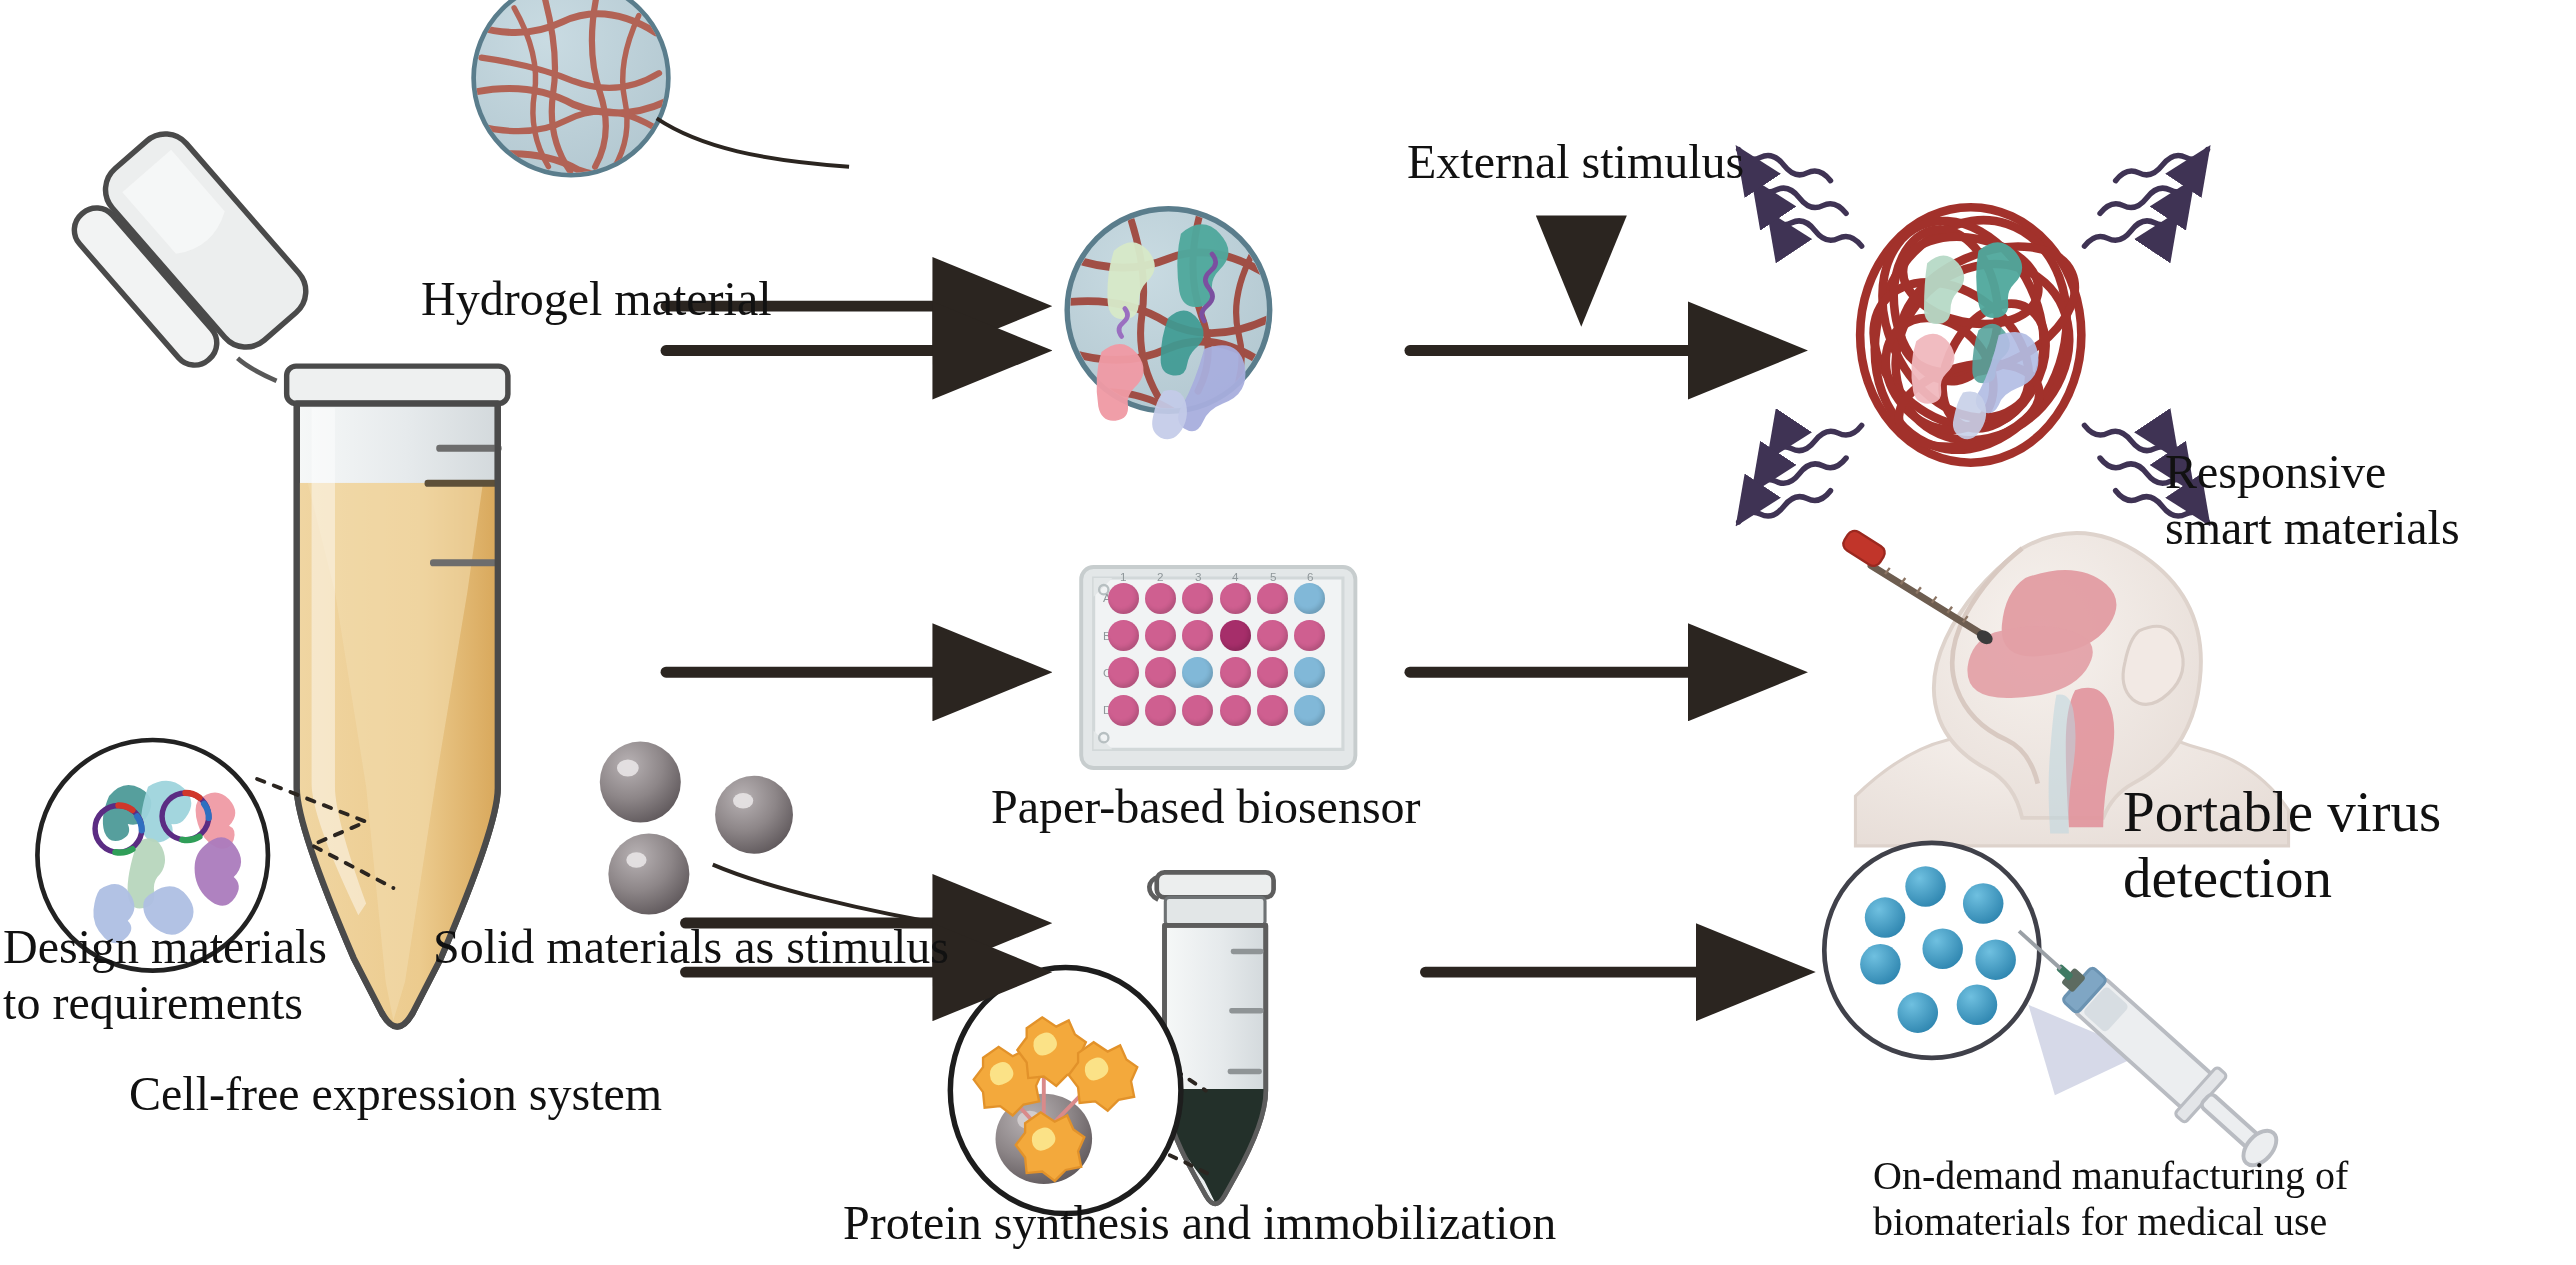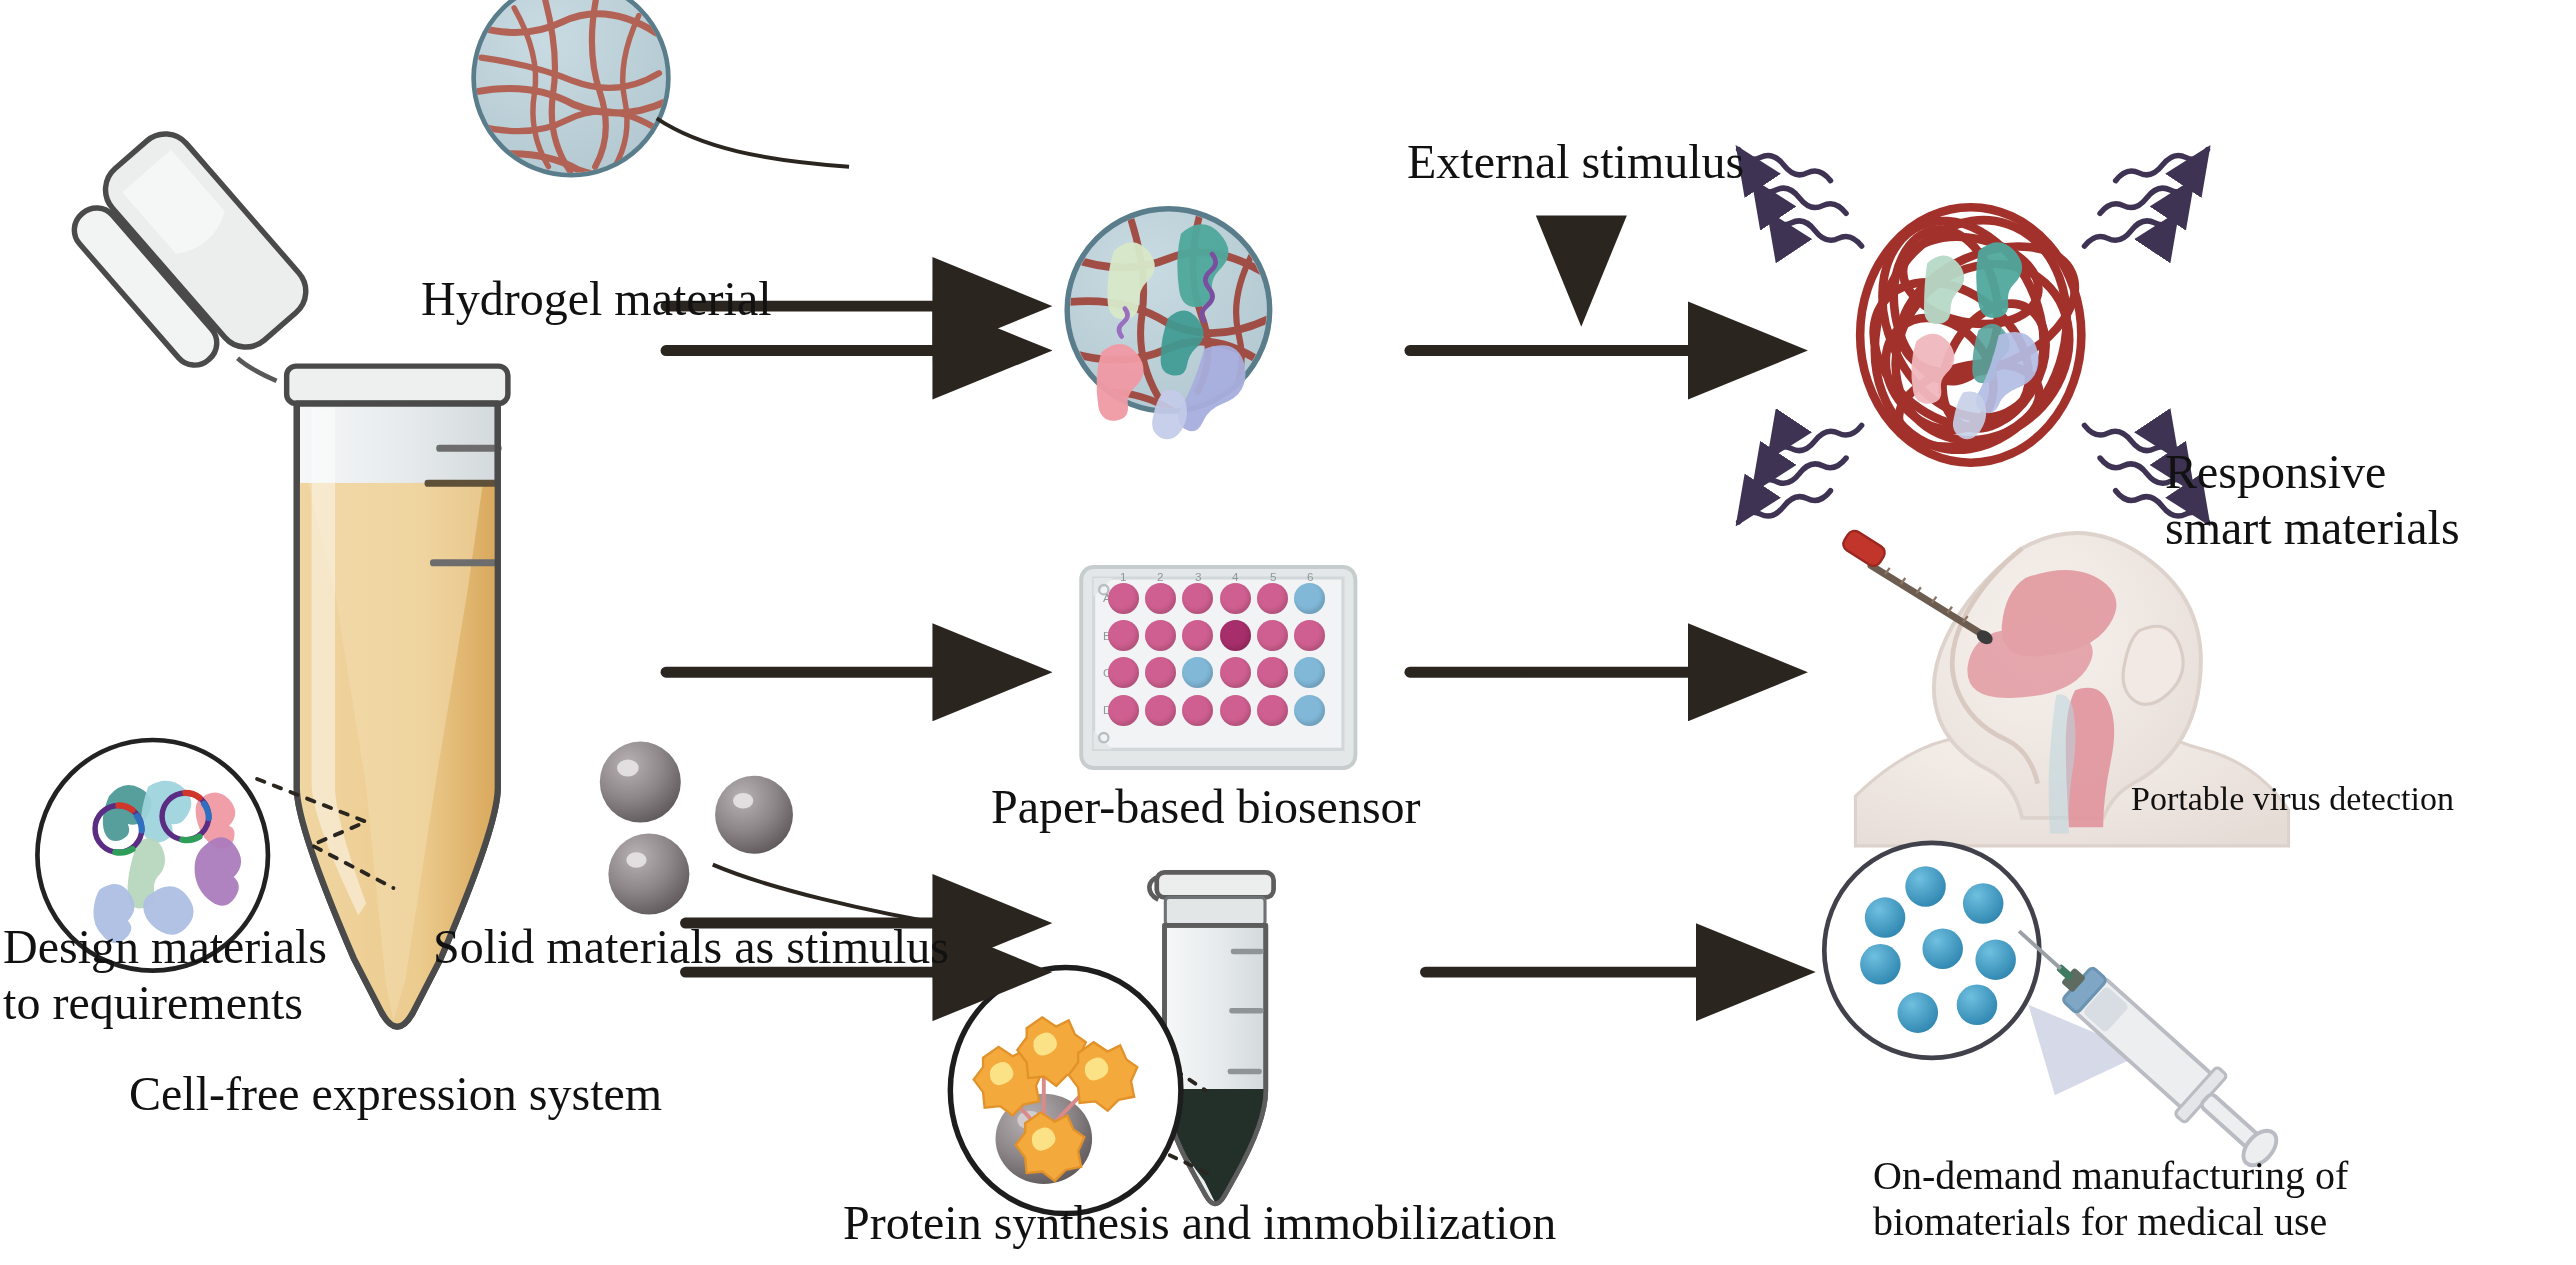--- a/index.html
+++ b/index.html
@@ -353,21 +353,21 @@
 <div class="lbl" style="left:421px;top:271px;font-size:48px;text-align:right;">Hydrogel material</div>
 
 
 <div class="lbl" style="left:1407px;top:134px;font-size:48px;text-align:right;">External stimulus</div>
 
 <div class="lbl" style="left:2131px;top:444px;font-size:48px;margin-left:34px;">Responsive
 smart materials</div>
 
 <div class="lbl" style="left:991px;top:779px;font-size:48px;">Paper-based biosensor</div>
 
-<div class="lbl" style="left:2123px;top:779px;font-size:34px;margin-left:8px;">Portable virus detection</div>
+<div class="lbl" style="left:2123px;top:779px;font-size:57px;">Portable virus detection</div>
 
 <div class="lbl" style="left:433px;top:919px;font-size:48px;">Solid materials as stimulus</div>
 
 <div class="lbl" style="left:843px;top:1195px;font-size:48px;">Protein synthesis and immobilization</div>
 
 <div class="lbl" style="left:1873px;top:1153px;font-size:40px;">On-demand manufacturing of
 biomaterials for medical use</div>
 
 <div class="lbl" style="left:3.1px;top:919px;font-size:48px;">Design materials
 to requirements</div>

